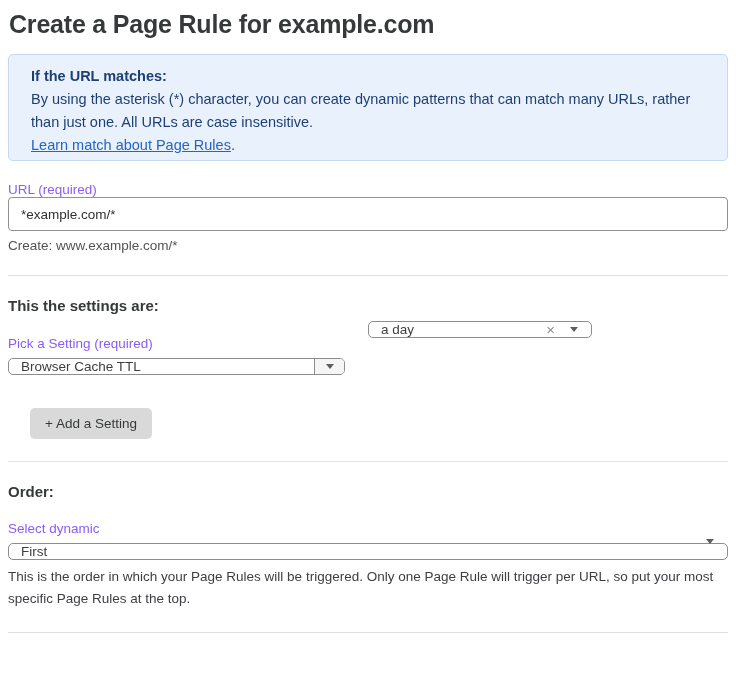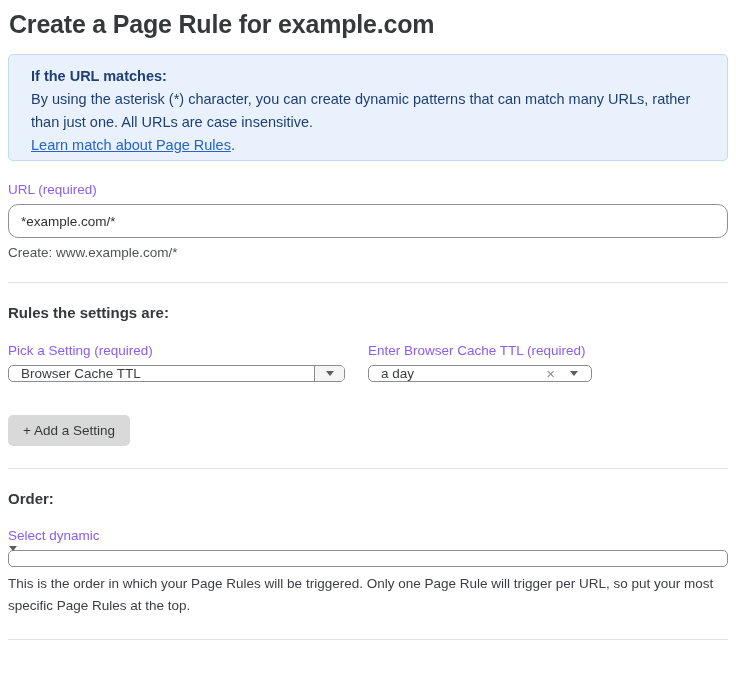--- a/index.html
+++ b/index.html
@@ -34,25 +34,24 @@
   .info-box .info-link {
     color: #2563c4;
     text-decoration: underline;
     cursor: pointer;
   }
 
   .field-label { margin-top: 21px; color: #8b5cf6; }
 
   .url-input {
     display: block;
-    margin-top: 7px;
     width: 100%;
     height: 31px;
     border: 1px solid #919191;
-    border-radius: 10px;
+    border-radius: 4px;
     padding: 16px 12px;
     font-size: 13.5px;
     font-family: inherit;
     color: #313131;
     background: #fff;
   }
 
   .helper { margin-top: 7px; color: #515356; }
 
   .divider { border: none; border-top: 1px solid #e2e2e2; margin: 22px 0 0; }
@@ -104,20 +103,21 @@
     margin-top: 33px;
     height: 31px;
     border: none;
     border-radius: 5px;
     background: #d9d9d9;
     color: #36393a;
     font-size: 13.5px;
     font-family: inherit;
     padding: 0 15px;
     cursor: pointer;
+    margin-left: 22px;
   }
 
   .order-select { margin-top: 7px; }
   .order-select .plain-caret { padding-right: 13px; }
 
   .order-helper { margin-top: 6px; line-height: 22px; color: #3c3e42; max-width: 712px; }
 </style>
 </head>
 <body>
 
@@ -130,52 +130,52 @@
   <div class="info-body">By using the asterisk (*) character, you can create dynamic patterns that can match many URLs, rather than just one. All URLs are case insensitive.</div>
   <div><a class="info-link">Learn match about Page Rules</a><span>.</span></div>
 </div>
 
 <div class="field-label">URL (required)</div>
 <input class="url-input" type="text" value="*example.com/*" style="">
 <div class="helper">Create: www.example.com/*</div>
 
 <hr class="divider">
 
-<div class="section-heading">Rules the settings are:</div>
+<div class="section-heading">This the settings are:</div>
 
 <div class="settings-row">
   <div class="settings-col col-setting">
     <div class="field-label">Pick a Setting (required)</div>
     <div class="select-shell">
       <span class="select-value">Browser Cache TTL</span>
       <span class="arrow-seg">
         <span class="caret-down"></span>
       </span>
     </div>
   </div>
   <div class="settings-col col-ttl">
-    <div class="field-label">Enter Browser Cache TTL (required)</div>
     <div class="select-shell">
       <span class="select-value">a day</span>
       <span class="combo-icons">
         <span class="clear-x">×</span>
         <span class="caret-down"></span>
       </span>
     </div>
   </div>
 </div>
 
 <button class="add-setting-btn">+ Add a Setting</button>
 
 <hr class="divider">
 
 <div class="section-heading">Order:</div>
 
 <div class="field-label">Select dynamic</div>
 <div class="select-shell order-select">
+  <span class="select-value">First</span>
   <span class="plain-caret">
     <span class="caret-down"></span>
   </span>
 </div>
 <div class="order-helper">This is the order in which your Page Rules will be triggered. Only one Page Rule will trigger per URL, so put your most specific Page Rules at the top.</div>
 
 <hr class="divider">
 
 
 

